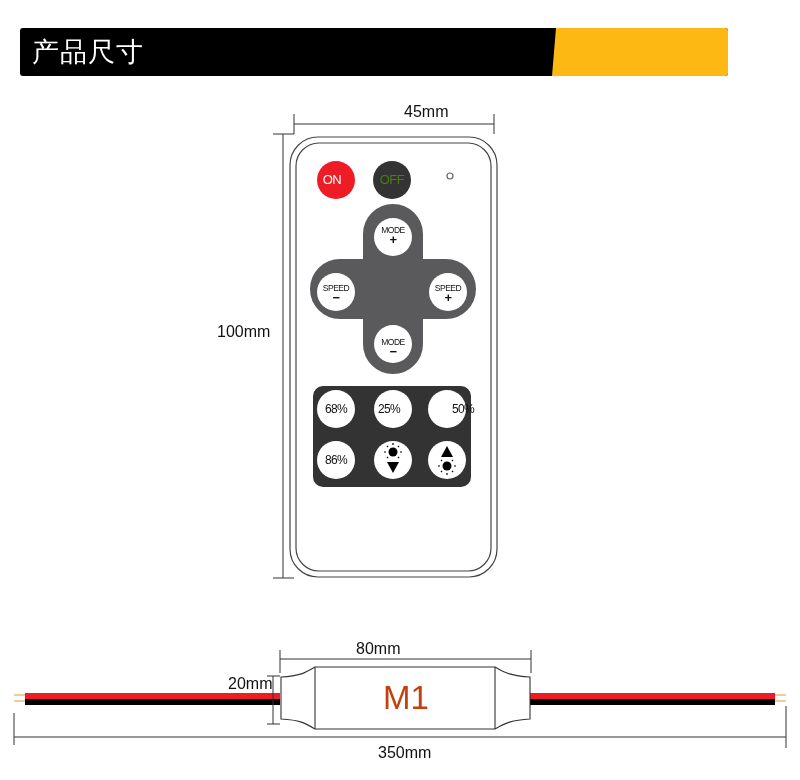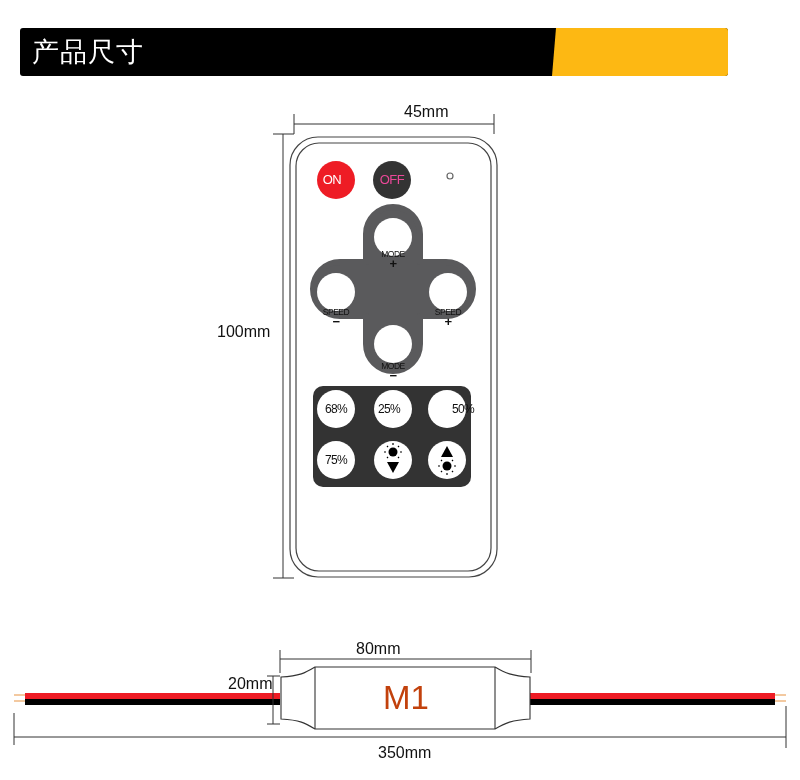--- a/index.html
+++ b/index.html
@@ -7,21 +7,21 @@
 
     .header-bar { position: absolute; left: 20px; top: 28px; width: 708px; height: 48px; border-radius: 3px; overflow: hidden; }
     .header-bar svg { position: absolute; left: 0; top: 0; }
     .header-title { position: absolute; left: 12px; top: 7px; color: #ffffff; font-family: "DejaVu Sans", sans-serif; font-size: 27px; line-height: 34px; letter-spacing: 1px; }
 
     .dim-label { position: absolute; color: #111111; font-size: 16px; line-height: 18px; white-space: nowrap; }
 
     .remote-svg { position: absolute; left: 0; top: 0; }
 
     .btn-label { position: absolute; text-align: center; font-family: "Liberation Sans", sans-serif; letter-spacing: -0.5px; }
-    .btn-small-label { font-size: 8.5px; line-height: 9px; color: #111; margin-top: 24px; }
+    .btn-small-label { font-size: 8.5px; line-height: 9px; color: #111; }
     .btn-sign { font-size: 13px; line-height: 10px; color: #111; font-weight: bold; }
     .pct-label { font-size: 12px; color: #111; letter-spacing: -0.7px; }
 
     .m1-label { position: absolute; font-size: 33px; color: #c2410c; line-height: 40px; }
   </style>
 </head>
 <body>
 
 <div class="header-bar">
   <svg width="760" height="48" viewBox="0 0 760 48">
@@ -93,21 +93,21 @@
       <line x1="452" y1="471" x2="453" y2="472"></line>
       <line x1="447" y1="473" x2="447" y2="475"></line>
     </g>
   </g>
 </svg>
 
 <div class="dim-label" style="left:368px; top:103px;margin-left:36px;">45mm</div>
 <div class="dim-label" style="left:217px; top:323px;">100mm</div>
 
 <div class="btn-label" style="left:317px; top:172px; width:30px; color:#fff; font-size:13px; line-height:16px;">ON</div>
-<div class="btn-label" style="left:373px; top:172px; width:38px; color:#ec4899; font-size:13px; line-height:16px;">OFF</div>
+<div class="btn-label" style="left:373px; top:172px; width:38px; color:#4d7c0f; font-size:13px; line-height:16px;">OFF</div>
 
 <div class="btn-label" style="left:374px; top:226px; width:38px;">
   <div class="btn-small-label">MODE</div>
   <div class="btn-sign">+</div>
 </div>
 <div class="btn-label" style="left:374px; top:338px; width:38px;">
   <div class="btn-small-label">MODE</div>
   <div class="btn-sign">−</div>
 </div>
 <div class="btn-label" style="left:317px; top:284px; width:38px;">
@@ -115,21 +115,21 @@
   <div class="btn-sign">−</div>
 </div>
 <div class="btn-label" style="left:429px; top:284px; width:38px;">
   <div class="btn-small-label">SPEED</div>
   <div class="btn-sign">+</div>
 </div>
 
 <div class="btn-label pct-label" style="left:317px; top:402px; width:38px;">68%</div>
 <div class="btn-label pct-label" style="left:374px; top:402px; width:30px;">25%</div>
 <div class="btn-label pct-label" style="left:428px; top:402px; width:38px;padding-left:16px;">50%</div>
-<div class="btn-label pct-label" style="left:315px; top:453px; width:42px;">75%</div>
+<div class="btn-label pct-label" style="left:315px; top:453px; width:42px;">86%</div>
 <div class="btn-label" style="left:374px; top:441px; width:38px; height:38px;"></div>
 <div class="btn-label" style="left:428px; top:441px; width:38px; height:38px;"></div>
 
 <svg style="position:absolute; left:0; top:620px;" width="800" height="160" viewBox="0 620 800 160">
 
   <rect x="25" y="693" width="255" height="6" fill="#EE1C25"></rect>
   <rect x="25" y="699" width="255" height="6" fill="#000000"></rect>
   <rect x="14" y="694" width="11" height="2" fill="#f3c9a0"></rect>
   <rect x="14" y="700" width="11" height="2" fill="#f3c9a0"></rect>
 

